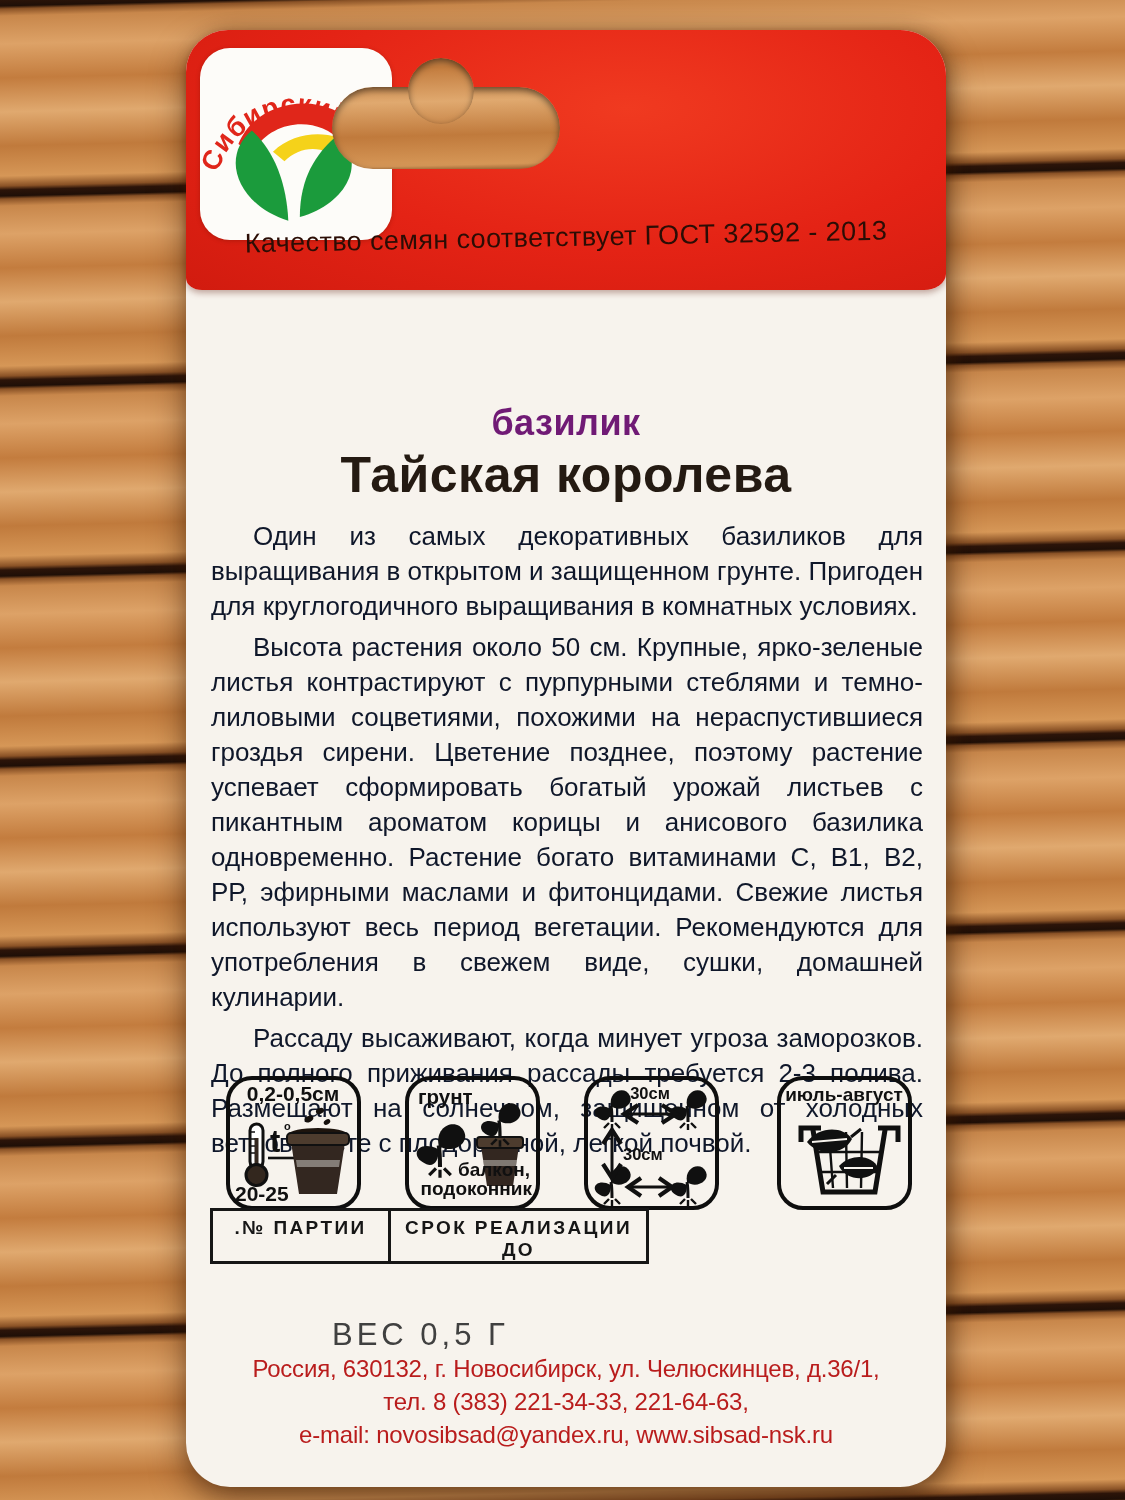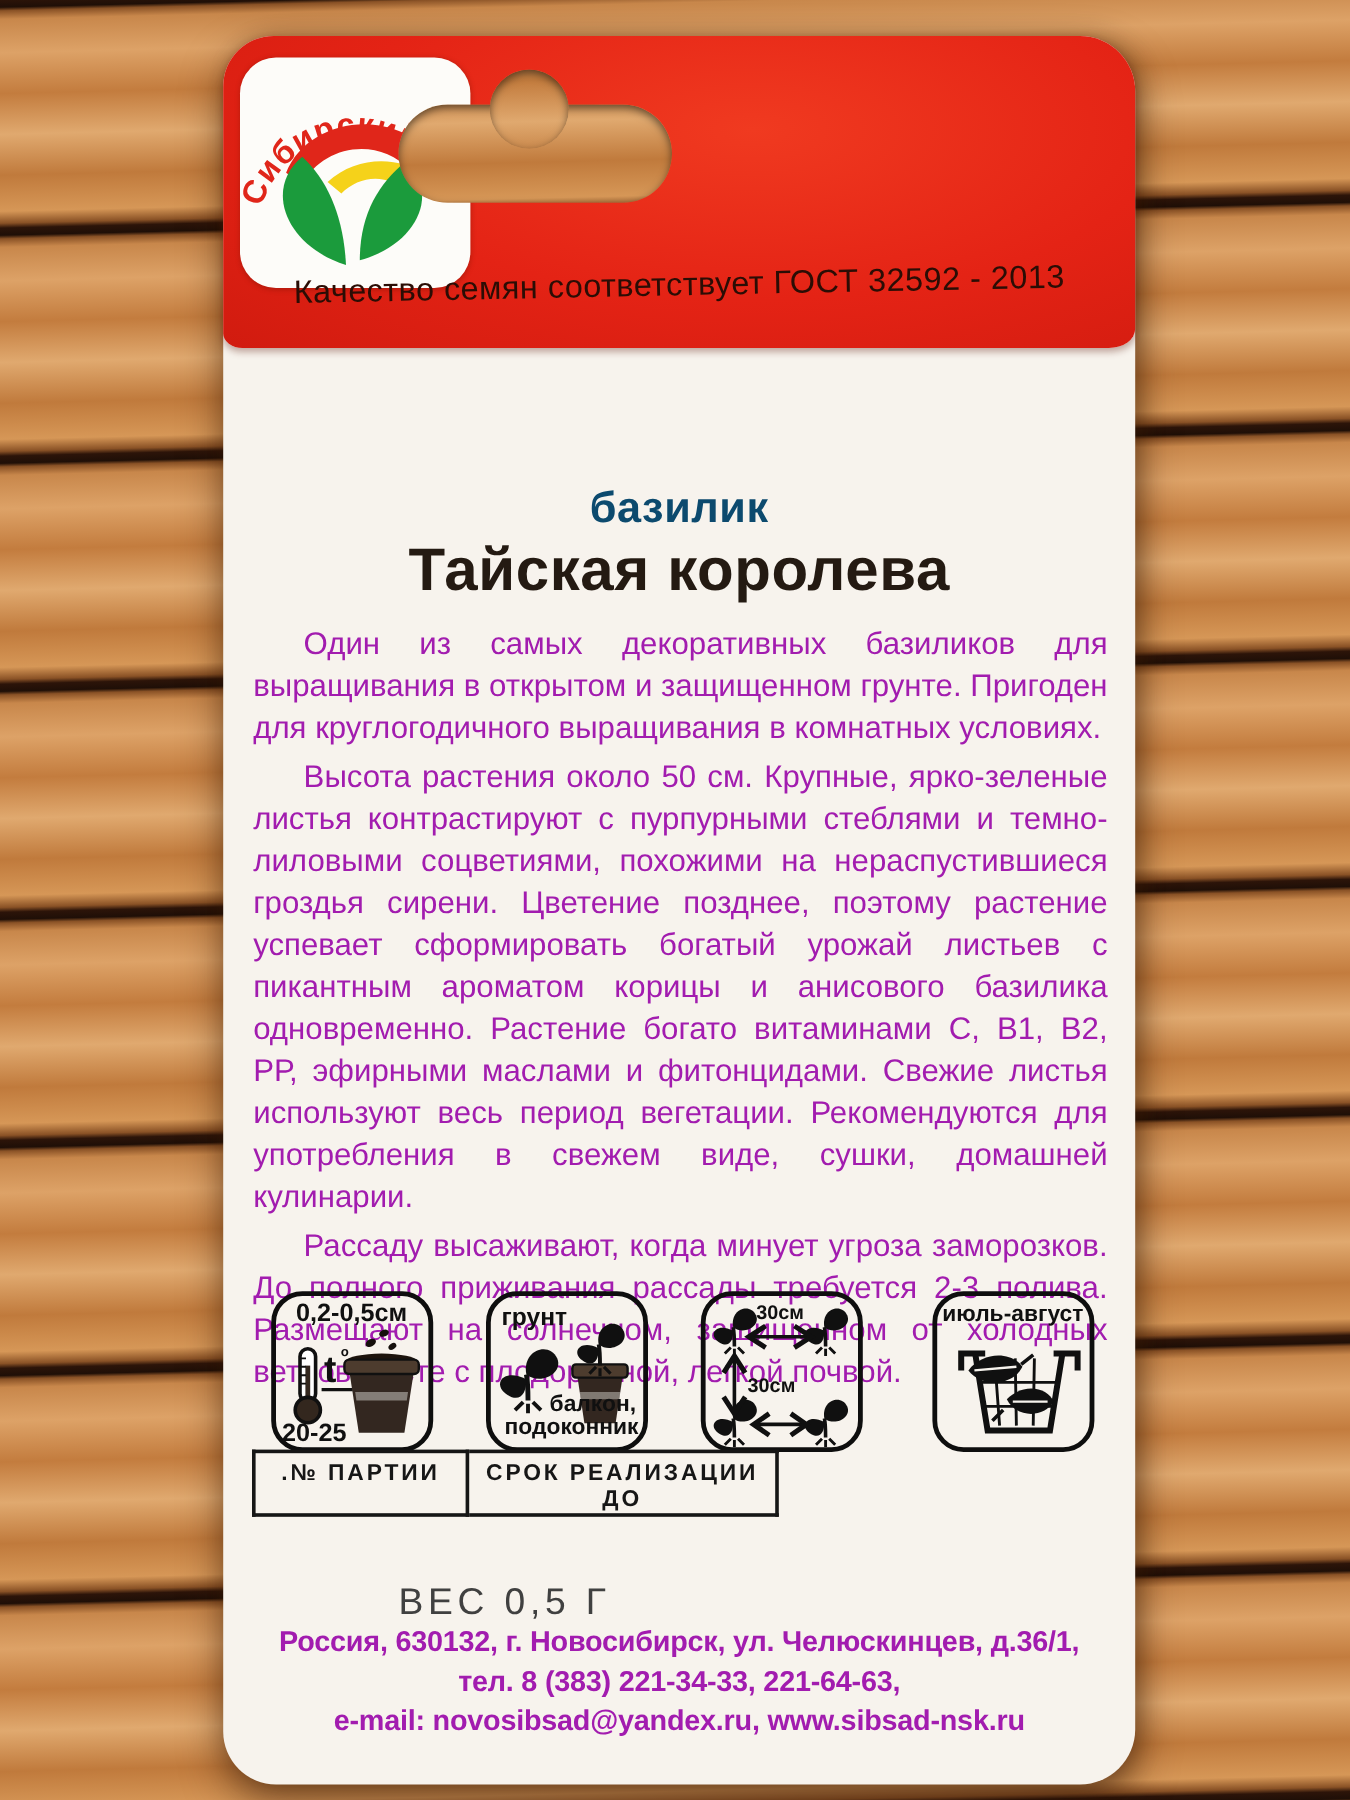--- a/index.html
+++ b/index.html
@@ -60,30 +60,30 @@
   
   .hole-rect,.hole-bump{
     position:absolute;background-image:var(--wood-bg);background-attachment:fixed;
     box-shadow:inset 0 3px 7px rgba(0,0,0,.55);
   }
   .hole-rect{left:146px;top:57px;width:228px;height:82px;border-radius:41px;}
   .hole-bump{left:222px;top:28px;width:66px;height:66px;border-radius:50%;}
   
   .cat{
     position:absolute;left:0;top:372px;width:100%;text-align:center;
-    font-size:36px;font-weight:600;color:#0c4a6e;letter-spacing:.5px;
+    font-size:36px;font-weight:600;color:#701a75;letter-spacing:.5px;
   }
   .variety{
     position:absolute;left:0;top:416px;width:100%;text-align:center;
     font-size:50px;font-weight:800;color:#241a12;letter-spacing:.5px;
   }
   
   .desc{
     position:absolute;left:25px;top:489px;width:712px;
-    color:#a21caf;font-size:26px;line-height:35px;text-align:justify;
+    color:#0f172a;font-size:26px;line-height:35px;text-align:justify;
   }
   .desc p{text-indent:42px;margin-bottom:6px;}
   
   .icons{position:absolute;left:0;top:1046px;width:760px;height:136px;padding-left:47px;}
   .picto{
     position:absolute;top:0;width:135px;height:134px;
     border:4px solid #0e0e0e;border-radius:26px;background:transparent;
   }
   .picto svg{display:block;width:127px;height:126px;}
   .p1{left:40px;} .p2{left:219px;} .p3{left:398px;} .p4{left:591px;}
@@ -97,21 +97,21 @@
     padding:6px 4px 0 4px;height:49px;
   }
   .td-a{width:178px;} .td-b{width:258px;}
   
   .weight{
     position:absolute;left:146px;top:1287px;
     font-size:31px;font-weight:400;letter-spacing:4px;color:#404040;
   }
   .contacts{
     position:absolute;left:10px;top:1322px;width:740px;text-align:center;
-    font-size:24px;font-weight:700;color:#a21caf;line-height:33px;letter-spacing:-.2px;
+    font-size:24px;font-weight:400;color:#b91c1c;line-height:33px;letter-spacing:-.2px;
   }
   .insta-row{display:flex;align-items:center;justify-content:center;gap:8px;margin-top:2px;}
   .insta-icon{
     position:relative;width:26px;height:26px;border:3px solid #181818;border-radius:8px;display:inline-block;
   }
   .insta-icon::before{
     content:"";position:absolute;left:4px;top:4px;width:12px;height:12px;
     border:3px solid #181818;border-radius:50%;
   }
   .insta-icon::after{

